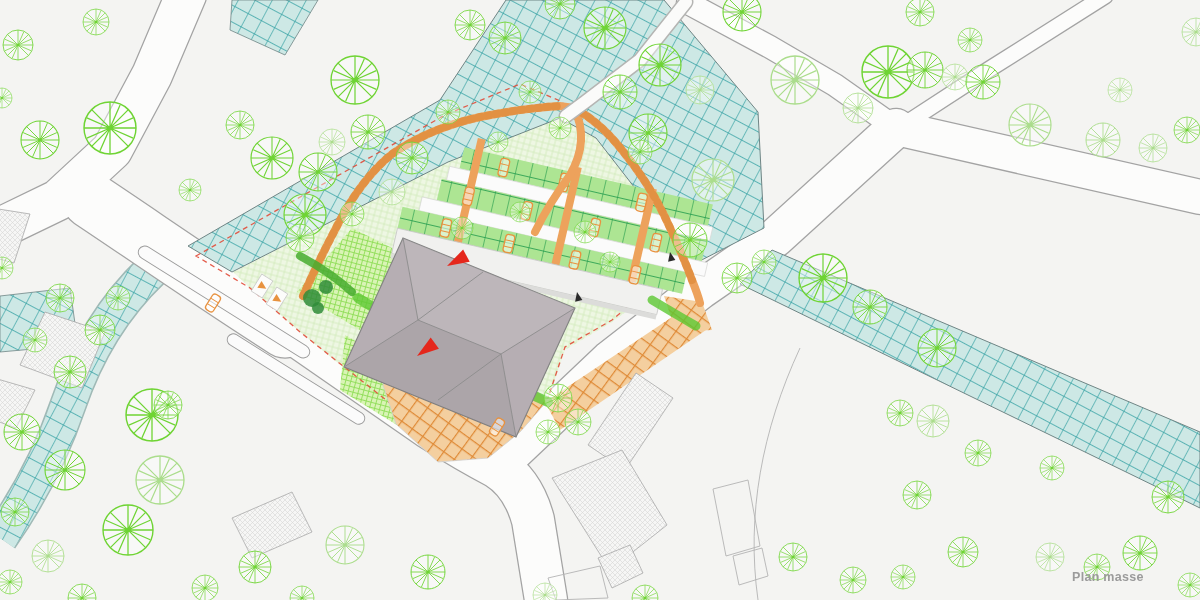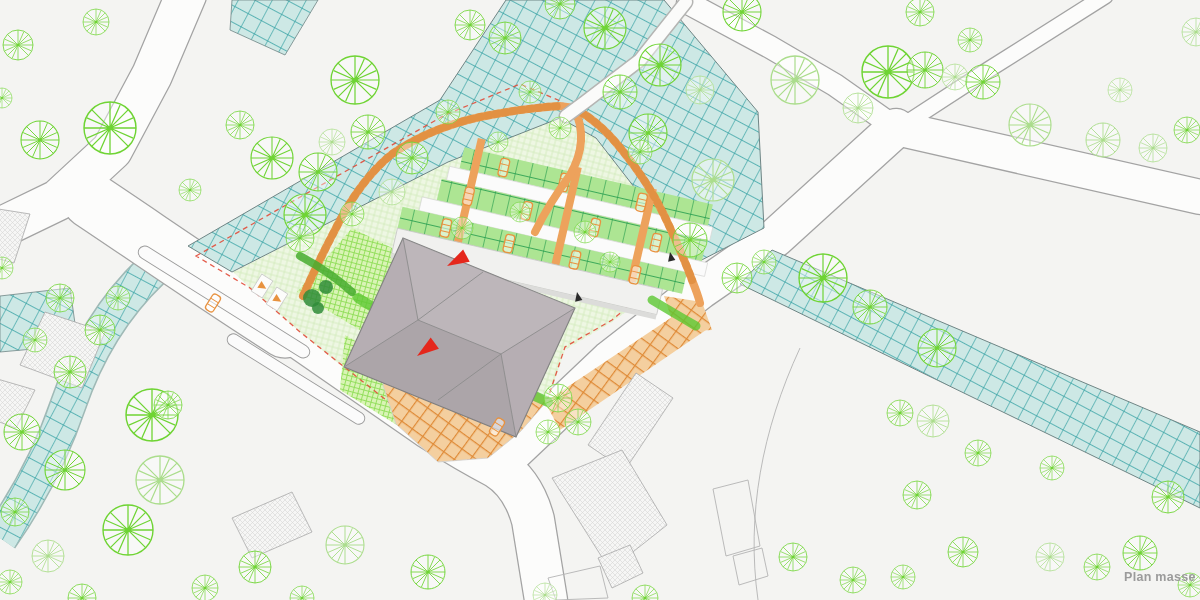--- a/index.html
+++ b/index.html
@@ -1,18 +1,18 @@
 <!DOCTYPE html>
 <html><head>
 <meta charset="utf-8">
 <style>
   html,body{margin:0;padding:0;background:#e8e8e8;}
   .stage{position:relative;width:1200px;height:600px;background:#f4f4f2;overflow:hidden;
          font-family:"Liberation Sans",sans-serif;}
-  .plan-label{position:absolute;left:1124px;top:570px;font-size:12.5px;font-weight:bold;
+  .plan-label{position:absolute;left:1072px;top:570px;font-size:12.5px;font-weight:bold;
               color:#9b9b9b;letter-spacing:.3px;user-select:none;}
   svg{display:block;}
 </style>
 </head>
 <body>
 
 <div class="stage">
 <svg id="plan" width="1200" height="600" viewBox="0 0 1200 600">
   <defs>
     <pattern id="pat-site" width="6" height="6" patternUnits="userSpaceOnUse" patternTransform="rotate(15)">

